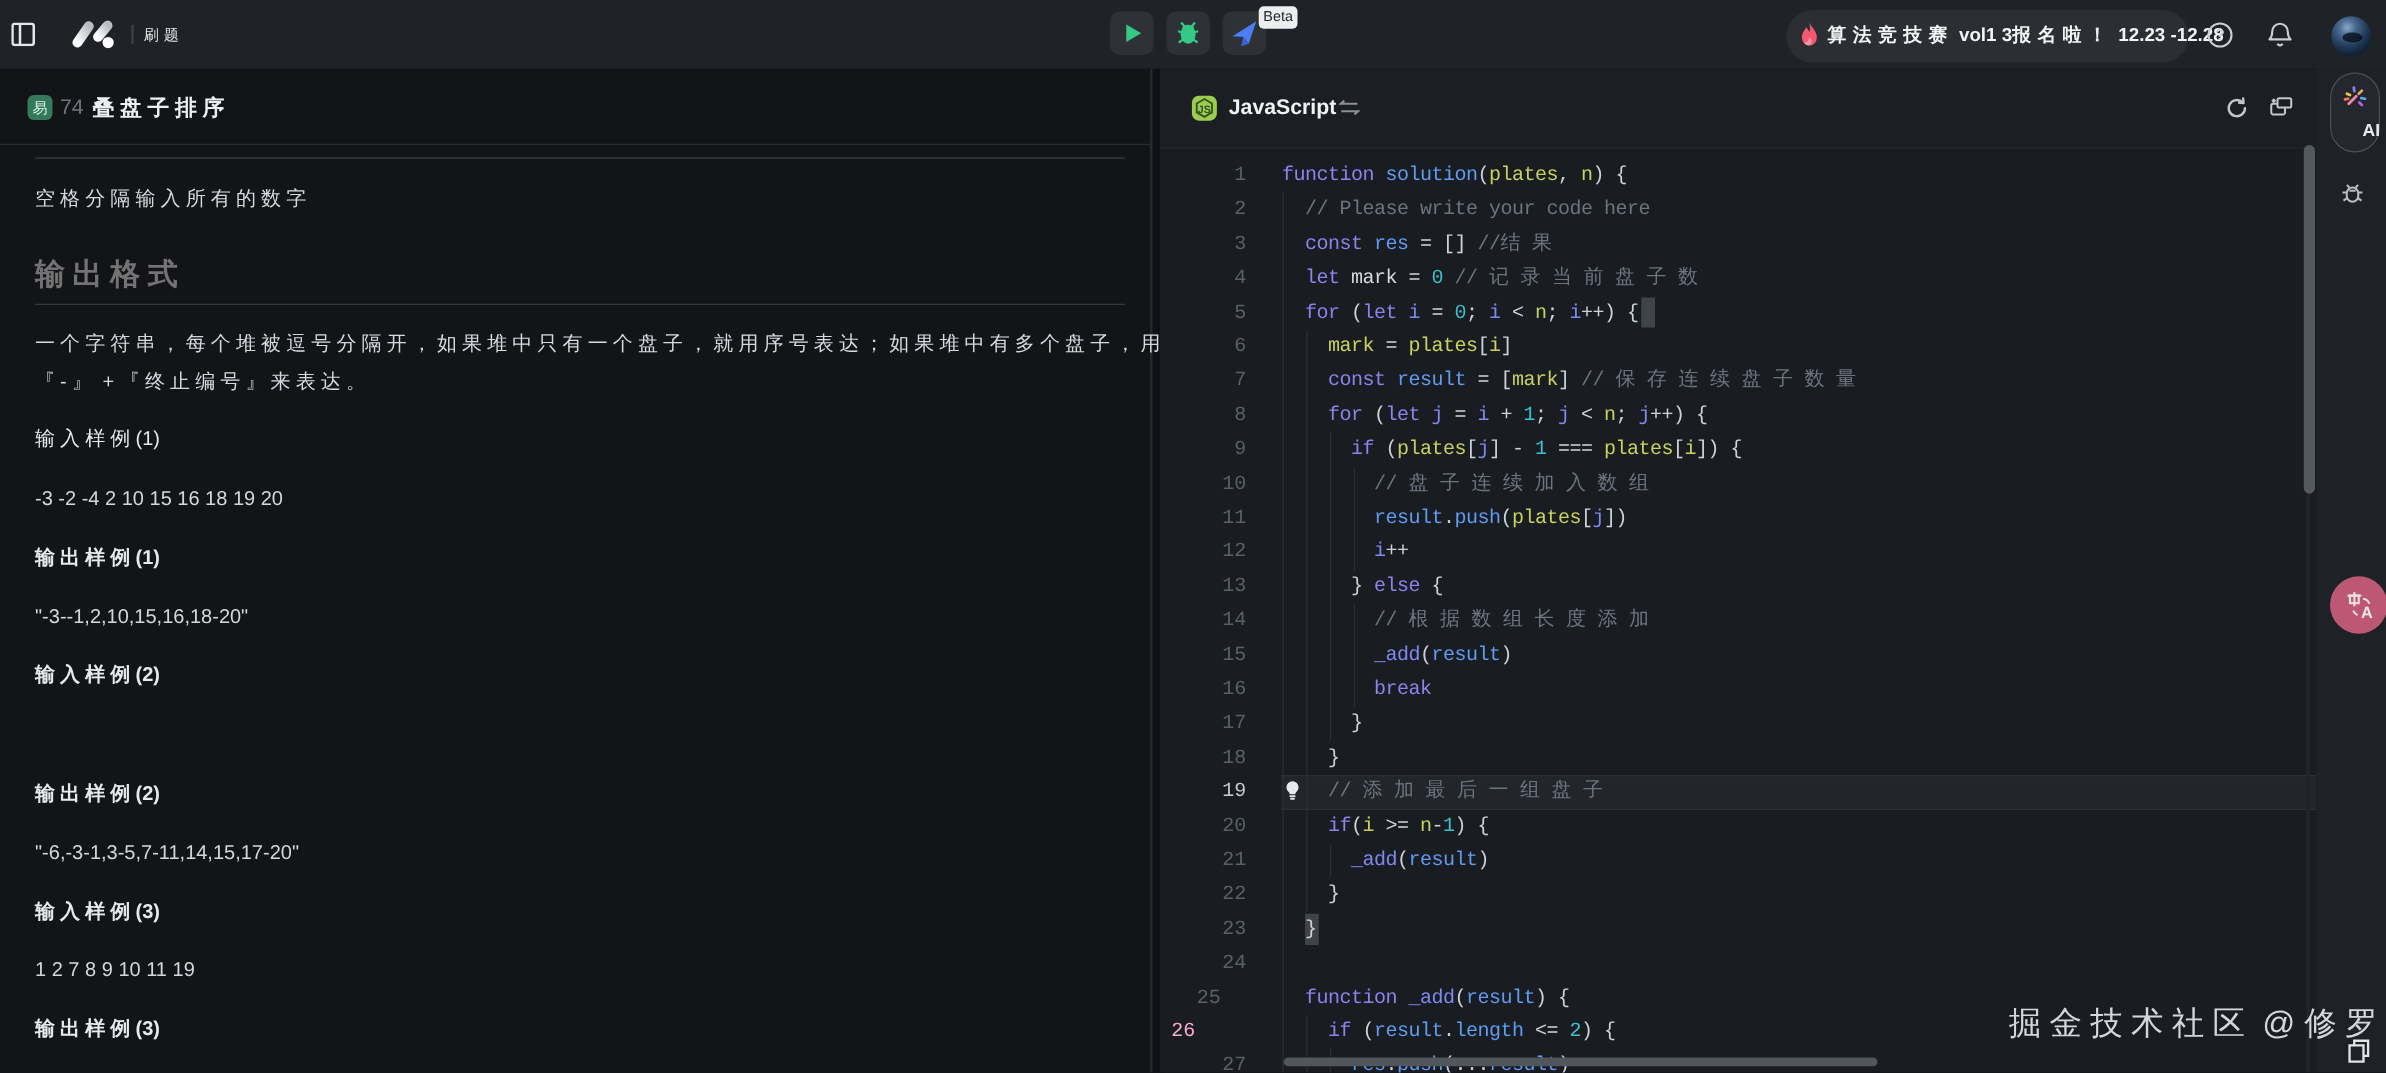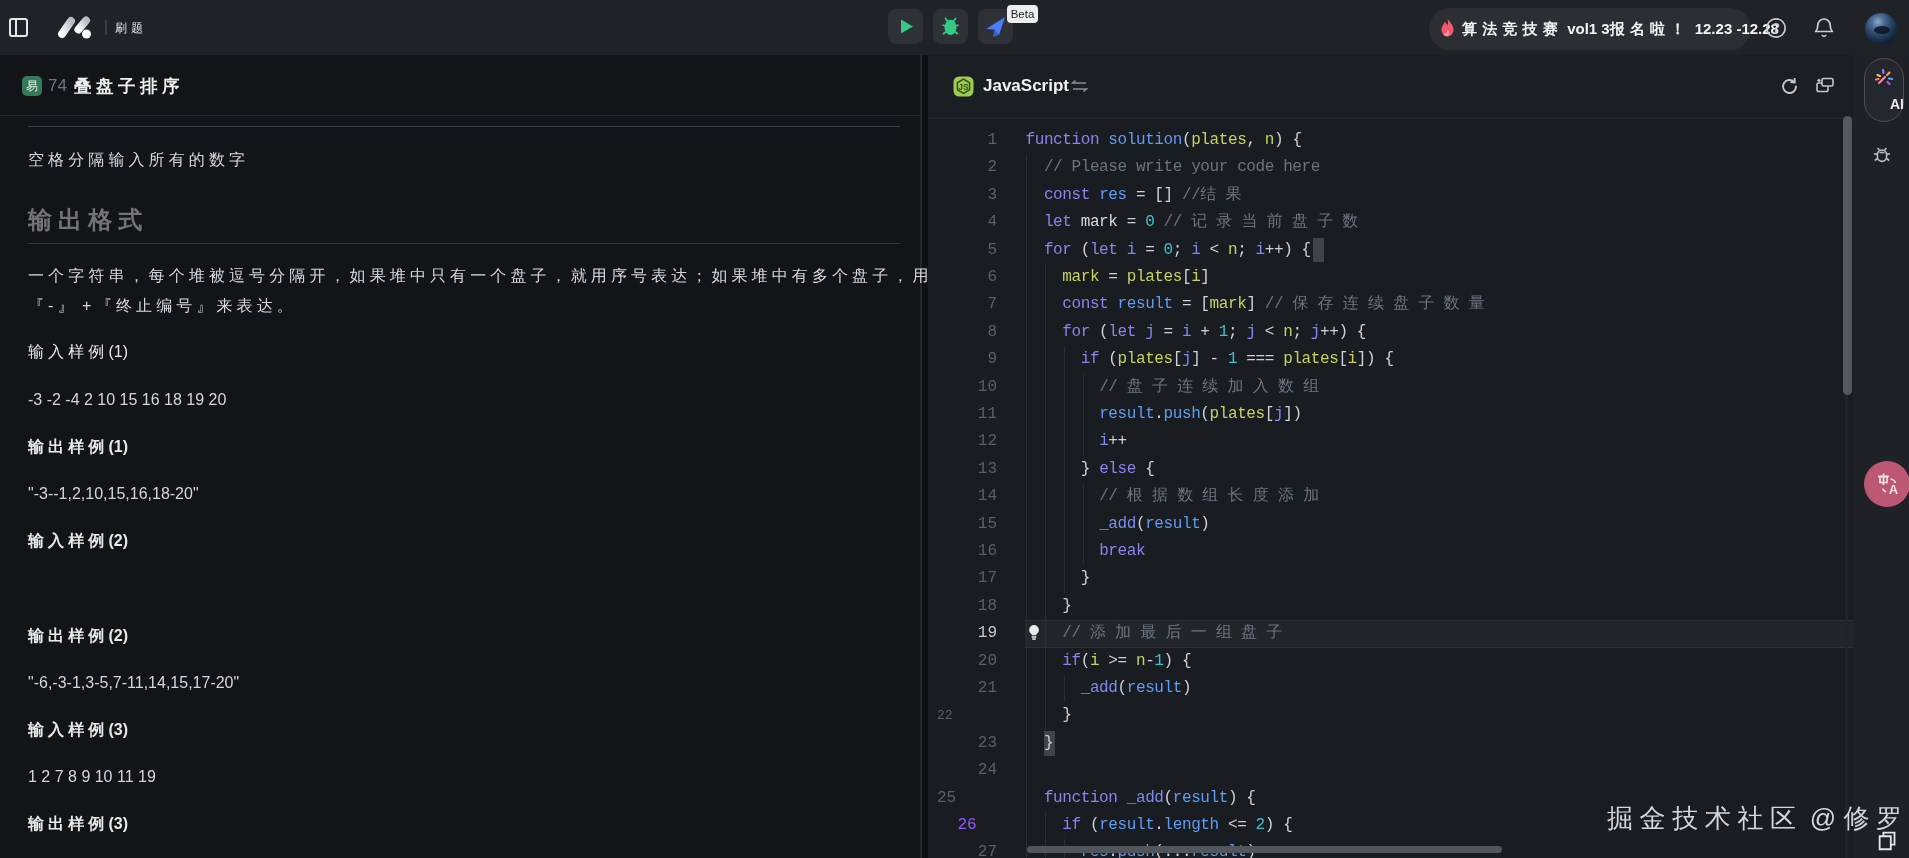--- a/index.html
+++ b/index.html
@@ -138,25 +138,25 @@
 <div style="position:absolute;left:937px;top:428.4px;width:60px;height:27.4px;line-height:27.4px;text-align:right;color:#596069;font-family:'Liberation Mono',monospace;font-size:16px">12</div>
 <div style="position:absolute;left:937px;top:455.8px;width:60px;height:27.4px;line-height:27.4px;text-align:right;color:#596069;font-family:'Liberation Mono',monospace;font-size:16px">13</div>
 <div style="position:absolute;left:937px;top:483.2px;width:60px;height:27.4px;line-height:27.4px;text-align:right;color:#596069;font-family:'Liberation Mono',monospace;font-size:16px">14</div>
 <div style="position:absolute;left:937px;top:510.6px;width:60px;height:27.4px;line-height:27.4px;text-align:right;color:#596069;font-family:'Liberation Mono',monospace;font-size:16px">15</div>
 <div style="position:absolute;left:937px;top:538.0px;width:60px;height:27.4px;line-height:27.4px;text-align:right;color:#596069;font-family:'Liberation Mono',monospace;font-size:16px">16</div>
 <div style="position:absolute;left:937px;top:565.4px;width:60px;height:27.4px;line-height:27.4px;text-align:right;color:#596069;font-family:'Liberation Mono',monospace;font-size:16px">17</div>
 <div style="position:absolute;left:937px;top:592.8px;width:60px;height:27.4px;line-height:27.4px;text-align:right;color:#596069;font-family:'Liberation Mono',monospace;font-size:16px">18</div>
 <div style="position:absolute;left:937px;top:620.2px;width:60px;height:27.4px;line-height:27.4px;text-align:right;color:#c8ccd2;font-family:'Liberation Mono',monospace;font-size:16px">19</div>
 <div style="position:absolute;left:937px;top:647.6px;width:60px;height:27.4px;line-height:27.4px;text-align:right;color:#596069;font-family:'Liberation Mono',monospace;font-size:16px">20</div>
 <div style="position:absolute;left:937px;top:675.0px;width:60px;height:27.4px;line-height:27.4px;text-align:right;color:#596069;font-family:'Liberation Mono',monospace;font-size:16px">21</div>
-<div style="position:absolute;left:937px;top:702.4px;width:60px;height:27.4px;line-height:27.4px;color:#596069;font-family:'Liberation Mono',monospace;font-size:13px">22</div>
+<div style="position:absolute;left:937px;top:702.4px;width:60px;height:27.4px;line-height:27.4px;text-align:right;color:#596069;font-family:'Liberation Mono',monospace;font-size:16px">22</div>
 <div style="position:absolute;left:937px;top:729.8px;width:60px;height:27.4px;line-height:27.4px;text-align:right;color:#596069;font-family:'Liberation Mono',monospace;font-size:16px">23</div>
 <div style="position:absolute;left:937px;top:757.2px;width:60px;height:27.4px;line-height:27.4px;text-align:right;color:#596069;font-family:'Liberation Mono',monospace;font-size:16px">24</div>
-<div style="position:absolute;left:937px;top:784.6px;width:60px;height:27.4px;line-height:27.4px;text-align:left;color:#596069;font-family:'Liberation Mono',monospace;font-size:16px">25</div>
-<div style="position:absolute;left:937px;top:812.0px;width:60px;height:27.4px;line-height:27.4px;text-align:center;color:#8b5cf6;font-family:'Liberation Mono',monospace;font-size:16px">26</div>
+<div style="position:absolute;left:937px;top:784.6px;width:60px;height:27.4px;line-height:27.4px;text-align:center;color:#596069;font-family:'Liberation Mono',monospace;font-size:16px">25</div>
+<div style="position:absolute;left:937px;top:812.0px;width:60px;height:27.4px;line-height:27.4px;text-align:left;color:#f9a8d4;font-family:'Liberation Mono',monospace;font-size:16px">26</div>
 <div style="position:absolute;left:937px;top:839.4px;width:60px;height:27.4px;line-height:27.4px;text-align:right;color:#596069;font-family:'Liberation Mono',monospace;font-size:16px">27</div>
 <div style="position:absolute;left:1025.5px;top:127.0px;height:27.4px;line-height:27.4px;white-space:pre;font-family:'Liberation Mono',monospace;font-size:16px;letter-spacing:-0.4px"><span style="color:#8d83ee">function</span><span style="color:#ced2d8"> </span><span style="color:#5f9cf2">solution</span><span style="color:#ced2d8">(</span><span style="color:#c9d25e">plates</span><span style="color:#ced2d8">, </span><span style="color:#c9d25e">n</span><span style="color:#ced2d8">) {</span></div>
 <div style="position:absolute;left:1025.5px;top:154.4px;height:27.4px;line-height:27.4px;white-space:pre;font-family:'Liberation Mono',monospace;font-size:16px;letter-spacing:-0.4px"><span style="color:#ced2d8">  </span><span style="color:#6c7480">// Please write your code here</span></div>
 <div style="position:absolute;left:1025.5px;top:181.8px;height:27.4px;line-height:27.4px;white-space:pre;font-family:'Liberation Mono',monospace;font-size:16px;letter-spacing:-0.4px"><span style="color:#ced2d8">  </span><span style="color:#8d83ee">const</span><span style="color:#ced2d8"> </span><span style="color:#5f9cf2">res</span><span style="color:#ced2d8"> = [] </span><span style="color:#6c7480">//</span><span style="color:#6c7480;letter-spacing:9.2px">结果</span></div>
 <div style="position:absolute;left:1025.5px;top:209.2px;height:27.4px;line-height:27.4px;white-space:pre;font-family:'Liberation Mono',monospace;font-size:16px;letter-spacing:-0.4px"><span style="color:#ced2d8">  </span><span style="color:#8d83ee">let</span><span style="color:#ced2d8"> </span><span style="color:#d6dade">mark</span><span style="color:#ced2d8"> = </span><span style="color:#3fc0cf">0</span><span style="color:#ced2d8"> </span><span style="color:#6c7480">// </span><span style="color:#6c7480;letter-spacing:9.2px">记录当前盘子数</span></div>
 <div style="position:absolute;left:1025.5px;top:236.6px;height:27.4px;line-height:27.4px;white-space:pre;font-family:'Liberation Mono',monospace;font-size:16px;letter-spacing:-0.4px"><span style="color:#ced2d8">  </span><span style="color:#8d83ee">for</span><span style="color:#ced2d8"> (</span><span style="color:#8d83ee">let</span><span style="color:#ced2d8"> </span><span style="color:#7e8af0">i</span><span style="color:#ced2d8"> = </span><span style="color:#3fc0cf">0</span><span style="color:#ced2d8">; </span><span style="color:#7e8af0">i</span><span style="color:#ced2d8"> &lt; </span><span style="color:#c9d25e">n</span><span style="color:#ced2d8">; </span><span style="color:#7e8af0">i</span><span style="color:#ced2d8">++</span><span style="color:#ced2d8">) </span><span style="color:#ced2d8">{</span></div>
 <div style="position:absolute;left:1025.5px;top:264.0px;height:27.4px;line-height:27.4px;white-space:pre;font-family:'Liberation Mono',monospace;font-size:16px;letter-spacing:-0.4px"><span style="color:#ced2d8">    </span><span style="color:#c9d25e">mark</span><span style="color:#ced2d8"> = </span><span style="color:#c9d25e">plates</span><span style="color:#ced2d8">[</span><span style="color:#c9d25e">i</span><span style="color:#ced2d8">]</span></div>
 <div style="position:absolute;left:1025.5px;top:291.4px;height:27.4px;line-height:27.4px;white-space:pre;font-family:'Liberation Mono',monospace;font-size:16px;letter-spacing:-0.4px"><span style="color:#ced2d8">    </span><span style="color:#8d83ee">const</span><span style="color:#ced2d8"> </span><span style="color:#5f9cf2">result</span><span style="color:#ced2d8"> = [</span><span style="color:#c9d25e">mark</span><span style="color:#ced2d8">] </span><span style="color:#6c7480">// </span><span style="color:#6c7480;letter-spacing:9.2px">保存连续盘子数量</span></div>
 <div style="position:absolute;left:1025.5px;top:318.8px;height:27.4px;line-height:27.4px;white-space:pre;font-family:'Liberation Mono',monospace;font-size:16px;letter-spacing:-0.4px"><span style="color:#ced2d8">    </span><span style="color:#8d83ee">for</span><span style="color:#ced2d8"> (</span><span style="color:#8d83ee">let</span><span style="color:#ced2d8"> </span><span style="color:#7e8af0">j</span><span style="color:#ced2d8"> = </span><span style="color:#7e8af0">i</span><span style="color:#ced2d8"> + </span><span style="color:#3fc0cf">1</span><span style="color:#ced2d8">; </span><span style="color:#7e8af0">j</span><span style="color:#ced2d8"> &lt; </span><span style="color:#c9d25e">n</span><span style="color:#ced2d8">; </span><span style="color:#7e8af0">j</span><span style="color:#ced2d8">++</span><span style="color:#ced2d8">) {</span></div>
 <div style="position:absolute;left:1025.5px;top:346.2px;height:27.4px;line-height:27.4px;white-space:pre;font-family:'Liberation Mono',monospace;font-size:16px;letter-spacing:-0.4px"><span style="color:#ced2d8">      </span><span style="color:#8d83ee">if</span><span style="color:#ced2d8"> (</span><span style="color:#c9d25e">plates</span><span style="color:#ced2d8">[</span><span style="color:#7e8af0">j</span><span style="color:#ced2d8">] - </span><span style="color:#3fc0cf">1</span><span style="color:#ced2d8"> === </span><span style="color:#c9d25e">plates</span><span style="color:#ced2d8">[</span><span style="color:#c9d25e">i</span><span style="color:#ced2d8">]) {</span></div>

